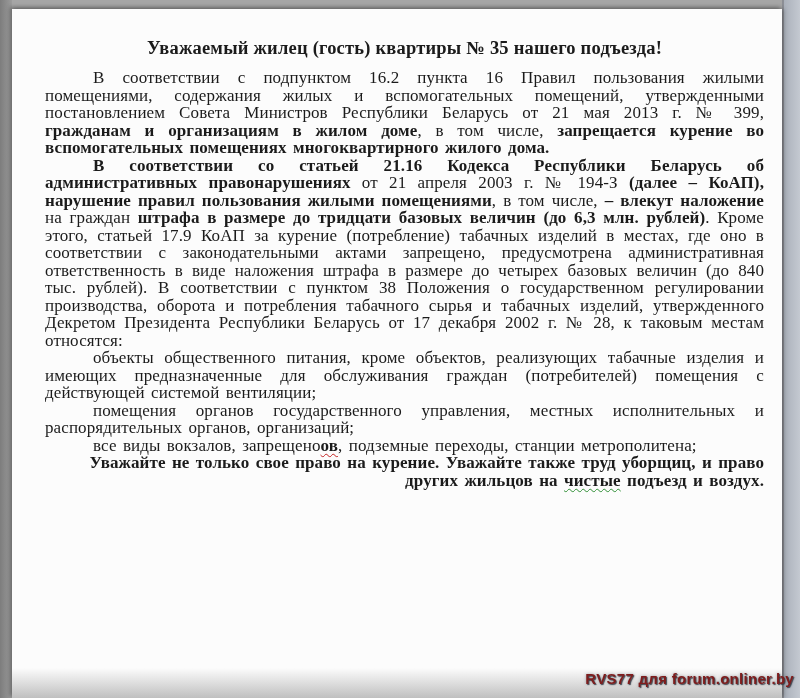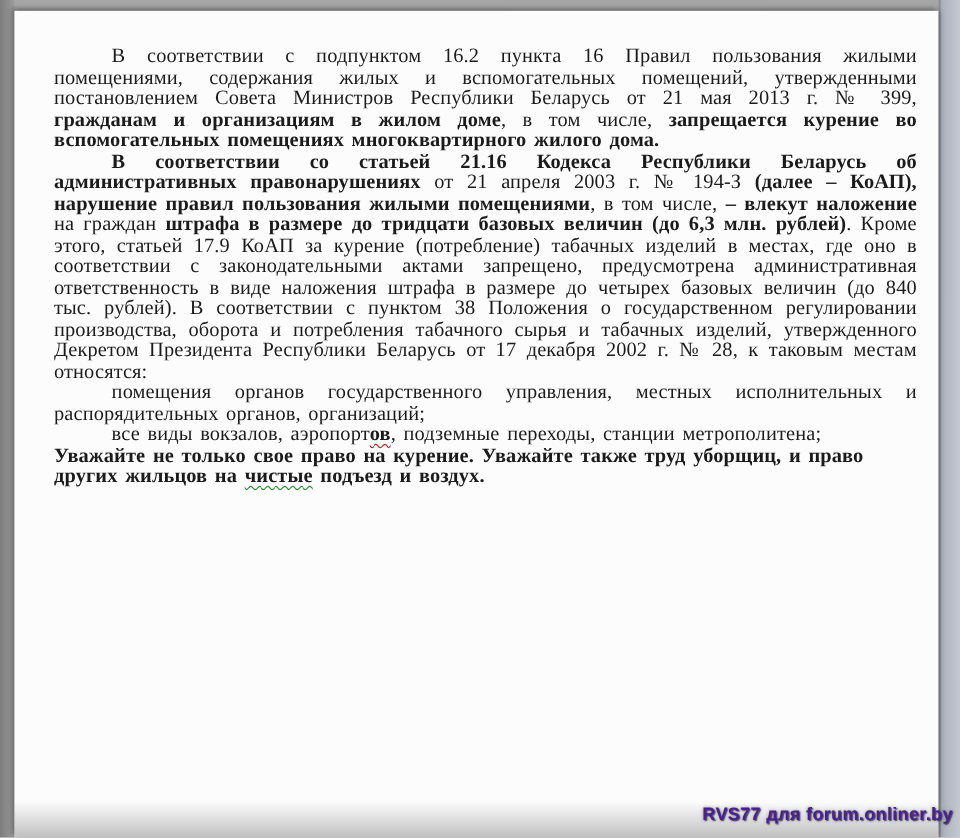--- a/index.html
+++ b/index.html
@@ -35,21 +35,21 @@
   }
   .para{
     margin:0;
     font-size:17px;line-height:17.5px;
     text-align:justify;
     text-indent:48px;
     word-spacing:2px;
     letter-spacing:0.1px;
   }
   .closing{
-    text-align:left;
+    text-align:right;
     text-indent:0;
     font-weight:bold;
   }
   .b{font-weight:bold;}
   .sq-red{
     text-decoration:underline;
     text-decoration-style:wavy;
     text-decoration-color:var(--squiggle-red,#c22);
     text-decoration-thickness:1px;
     text-underline-offset:2px;
@@ -65,37 +65,39 @@
   .b.sq-green{font-weight:bold;}
   .bottom-shade{
     position:absolute;left:0;right:0;bottom:0;height:30px;
     background:linear-gradient(to bottom,rgba(125,125,125,0),rgba(125,125,125,0.48));
     pointer-events:none;
   }
   .watermark{
     position:absolute;right:6px;bottom:11px;
     font-family:"Liberation Sans","DejaVu Sans",sans-serif;
     font-size:15px;font-weight:bold;
-    color:#4c1d95;
+    color:#7f1d1d;
     letter-spacing:0.3px;
     text-shadow:1px 1px 1px rgba(50,55,65,0.9),0 0 3px rgba(80,85,95,0.5);
   }
 </style>
 </head>
 <body>
 
 <div class="photo">
   <div class="strip-left"></div>
   <div class="strip-right"></div>
 
   <div class="paper">
+    <h1 class="title">Уважаемый жилец (гость) квартиры № 35 нашего подъезда!</h1>
 
     <p class="para"><span>В соответствии с подпунктом 16.2 пункта 16 Правил пользования жилыми помещениями, содержания жилых и вспомогательных помещений, утвержденными постановлением Совета Министров Республики Беларусь от 21 мая 2013 г. № 399, </span><span class="b">гражданам и организациям в жилом доме</span><span>, в том числе, </span><span class="b">запрещается курение во вспомогательных помещениях многоквартирного жилого дома.</span></p>
     <p class="para"><span class="b">В соответствии со статьей 21.16 Кодекса Республики Беларусь об административных правонарушениях</span><span> от 21 апреля 2003 г. № 194-З </span><span class="b">(далее – КоАП), нарушение правил пользования жилыми помещениями</span><span>, в том числе, </span><span class="b">– влекут наложение</span><span> на граждан </span><span class="b">штрафа в размере до тридцати базовых величин (до 6,3 млн. рублей)</span><span>. Кроме этого, статьей 17.9 КоАП за курение (потребление) табачных изделий в местах, где оно в соответствии с законодательными актами запрещено, предусмотрена административная ответственность в виде наложения штрафа в размере до четырех базовых величин (до 840 тыс. рублей). В соответствии с пунктом 38 Положения о государственном регулировании производства, оборота и потребления табачного сырья и табачных изделий, утвержденного Декретом Президента Республики Беларусь от 17 декабря 2002 г. № 28, к таковым местам относятся:</span></p>
+    <p class="para"><span>объекты общественного питания, кроме объектов, реализующих табачные изделия и имеющих предназначенные для обслуживания граждан (потребителей) помещения с действующей системой вентиляции;</span></p>
     <p class="para"><span>помещения органов государственного управления, местных исполнительных и распорядительных органов, организаций;</span></p>
-    <p class="para"><span>все виды вокзалов, аэропорт</span><span class="sq-red">ов</span><span>, подземные переходы, станции метрополитена;</span></p>
+    <p class="para"><span>все виды вокзалов, запрещено</span><span class="sq-red">ов</span><span>, подземные переходы, станции метрополитена;</span></p>
     <p class="para closing"><span class="b">Уважайте не только свое право на курение. Уважайте также труд уборщиц, и право других жильцов на </span><span class="b sq-green">чистые</span><span class="b"> подъезд и воздух.</span></p>
 
     <div class="bottom-shade"></div>
   </div>
 
   <div class="watermark">RVS77 для forum.onliner.by</div>
 </div>
 
 </body></html>

